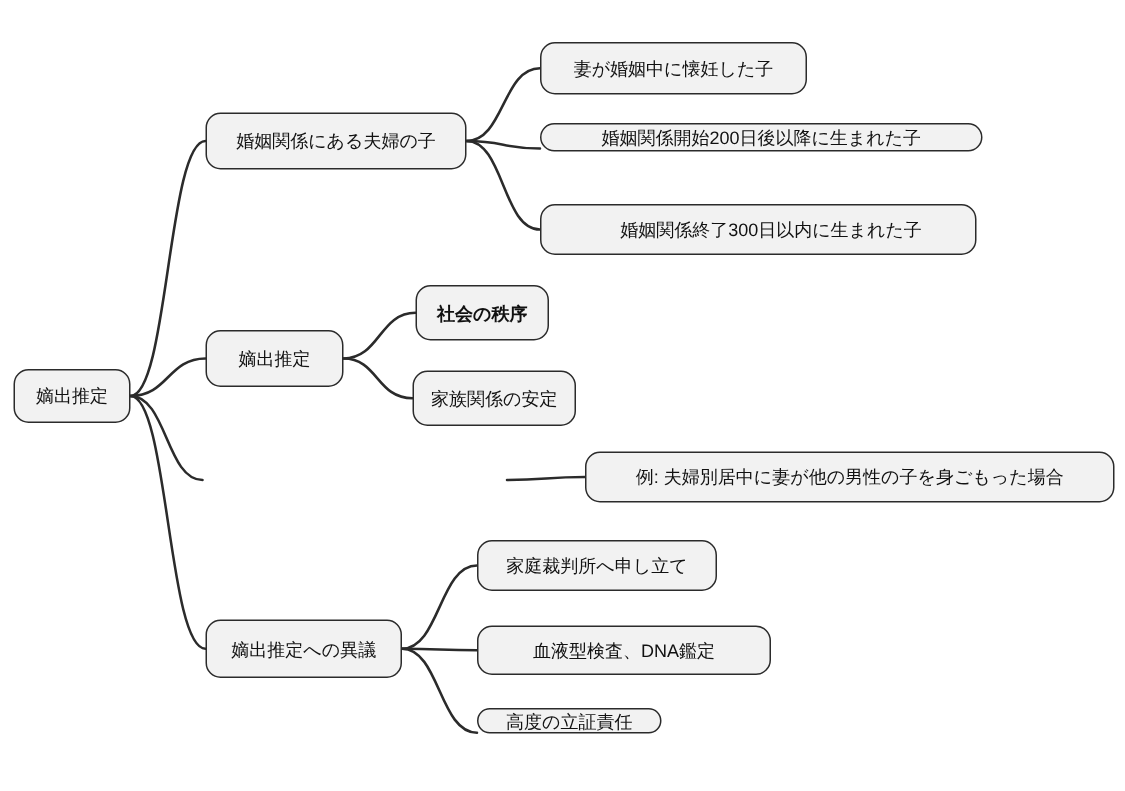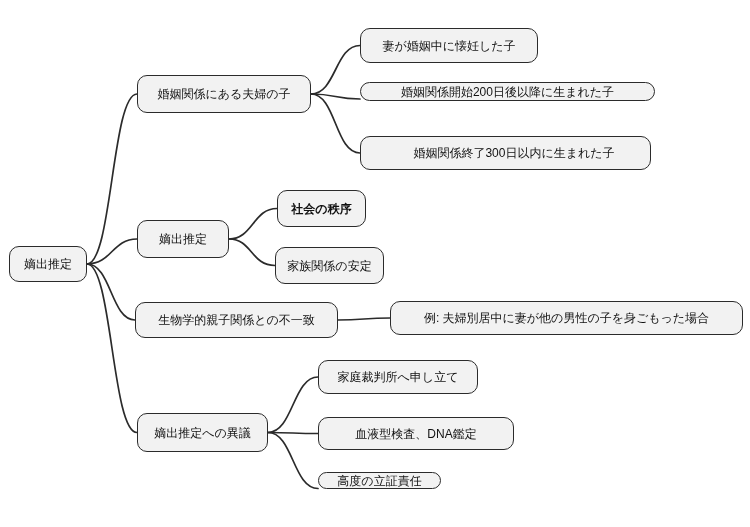--- a/index.html
+++ b/index.html
@@ -71,21 +71,20 @@
 
   <div class="node" id="n-b1">婚姻関係にある夫婦の子</div>
   <div class="node" id="n-b1c1">妻が婚姻中に懐妊した子</div>
   <div class="node" id="n-b1c2">婚姻関係開始200日後以降に生まれた子</div>
   <div class="node" id="n-b1c3">婚姻関係終了300日以内に生まれた子</div>
 
   <div class="node" id="n-b2">嫡出推定</div>
   <div class="node" id="n-b2c1">社会の秩序</div>
   <div class="node" id="n-b2c2">家族関係の安定</div>
 
-  <div class="node" id="n-b3">生物学的親子関係との不一致</div>
   <div class="node" id="n-b4">嫡出推定への異議</div>
 
   <div class="node" id="n-b3c1">例: 夫婦別居中に妻が他の男性の子を身ごもった場合</div>
   <div class="node" id="n-b4c1">家庭裁判所へ申し立て</div>
   <div class="node" id="n-b4c2">血液型検査、DNA鑑定</div>
   <div class="node" id="n-b4c3">高度の立証責任</div>
 
 </div>
 
 </body></html>

